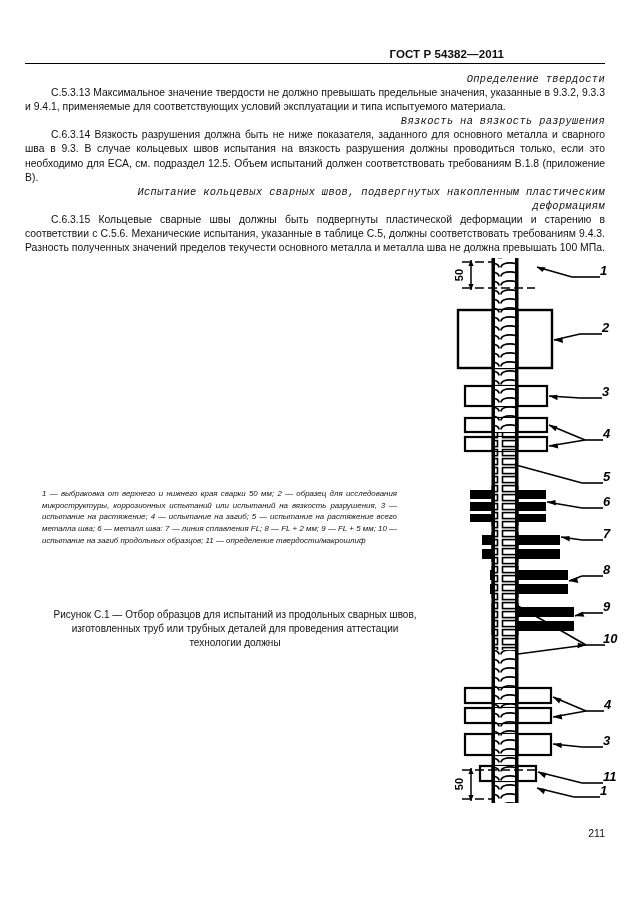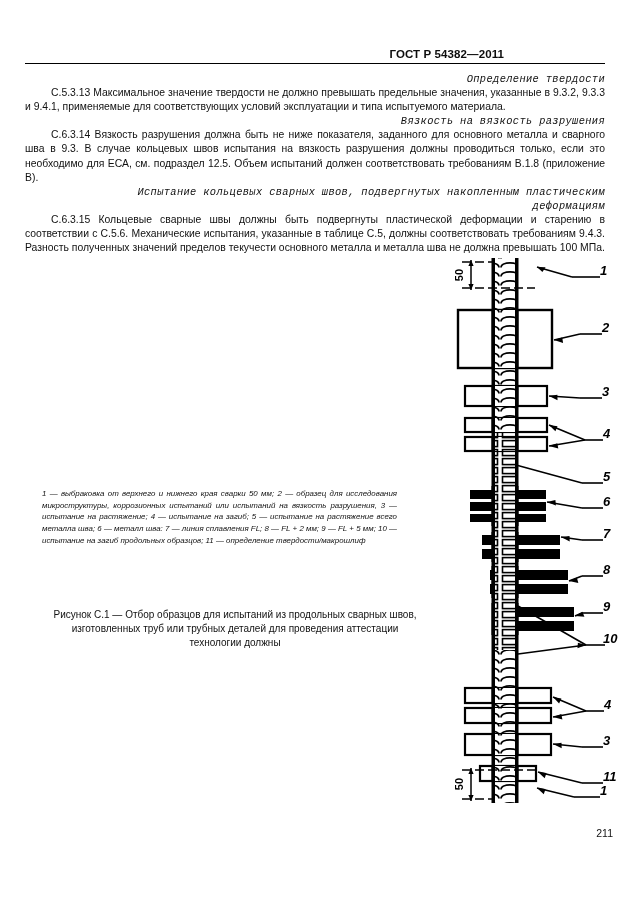--- a/index.html
+++ b/index.html
@@ -95,21 +95,21 @@
     margin-top: 28px;
   }
 
   
   .page-number {
     position: absolute;
     top: 827px;
     left: 0;
     width: 630px;
     text-align: right;
-    padding-right: 17px;
+    padding-right: 25px;
     box-sizing: border-box;
     font-size: 10.5px;
     color: #111;
   }
 
   
   .figure {
     position: absolute;
     left: 440px;
     top: 250px;

